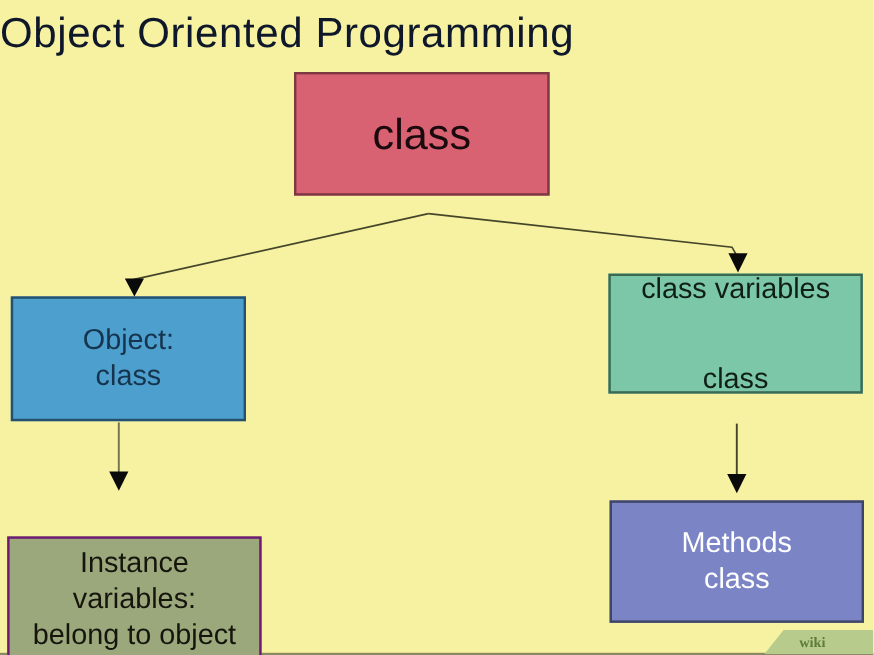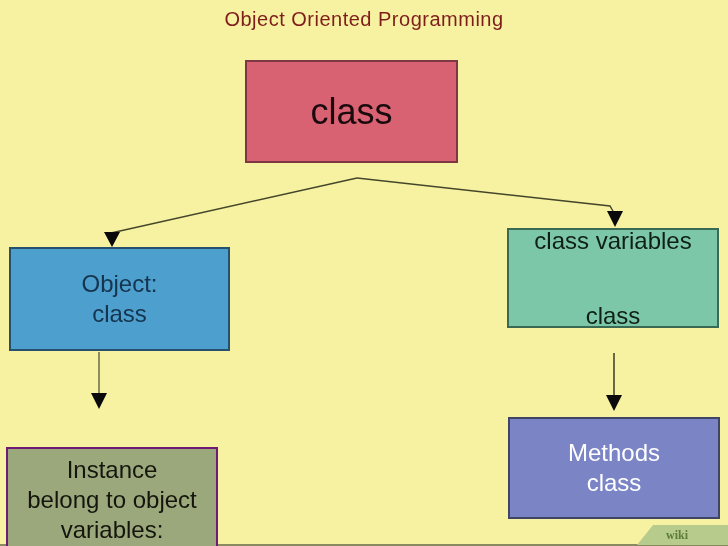--- a/index.html
+++ b/index.html
@@ -11,23 +11,22 @@
     background: #f6f2a1;
     font-family: "Liberation Sans", sans-serif;
     border-bottom: 2px solid #8a8a60;
     box-sizing: border-box;
   }
   .title {
     position: absolute;
     top: 8px;
     left: 0;
     width: 100%;
-    text-align: center;
-    font-size: 20px;
-    color: #7f1d1d;
+    font-size: 35px;
+    color: #0f172a;
     letter-spacing: 0.5px;
   }
   .node {
     position: absolute;
     box-sizing: border-box;
     display: flex;
     flex-direction: column;
     align-items: center;
     justify-content: center;
     text-align: left;
@@ -35,21 +34,21 @@
   .node .line { white-space: pre; line-height: 30px; font-size: 24px; }
 
   .node-class {
     left: 245px; top: 60px; width: 213px; height: 103px;
     background: #d96272;
     border: 2px solid #7e3843;
     color: #1a0a0e;
     font-size: 36px;
   }
   .node-object {
-    left: 9px; top: 247px; width: 221px; height: 104px;
+    left: 9px; top: 247px; width: 196px; height: 104px;
     background: #4d9fce;
     border: 2px solid #27506e;
     color: #16344e;
   }
   .node-classvars {
     left: 507px; top: 228px; width: 212px; height: 100px;
     background: #7cc7a7;
     border: 2px solid #3a6a54;
     color: #0f1f18;
     gap: 45px;
@@ -110,22 +109,22 @@
     <div class="line">class</div>
   </div>
 
   <div class="node node-classvars">
     <div class="line">class variables</div>
     <div class="line">class</div>
   </div>
 
   <div class="node node-instancevars">
     <div class="line">Instance</div>
+    <div class="line">variables:</div>
     <div class="line">belong to object</div>
-    <div class="line">variables:</div>
   </div>
 
   <div class="node node-methods">
     <div class="line">Methods</div>
     <div class="line">class</div>
   </div>
 
   <svg class="arrows" viewBox="0 0 728 546" xmlns="http://www.w3.org/2000/svg">
 
     <path d="M357,178 L111,233" stroke="#45452a" stroke-width="1.4" fill="none"></path>

